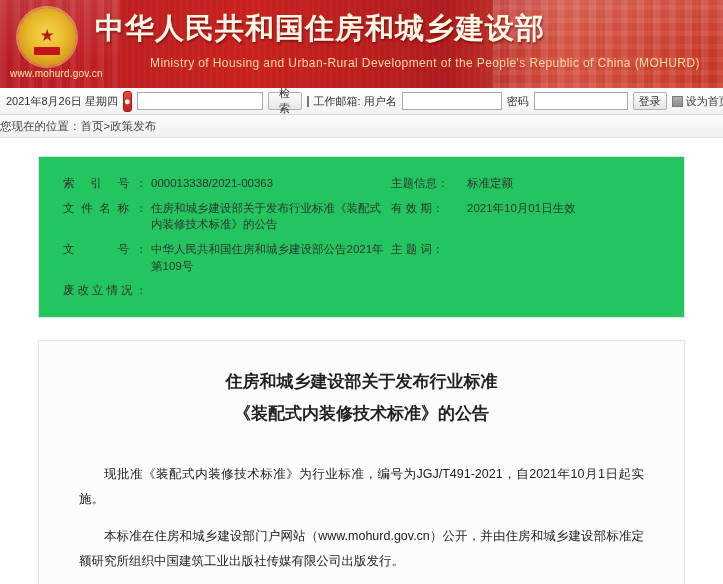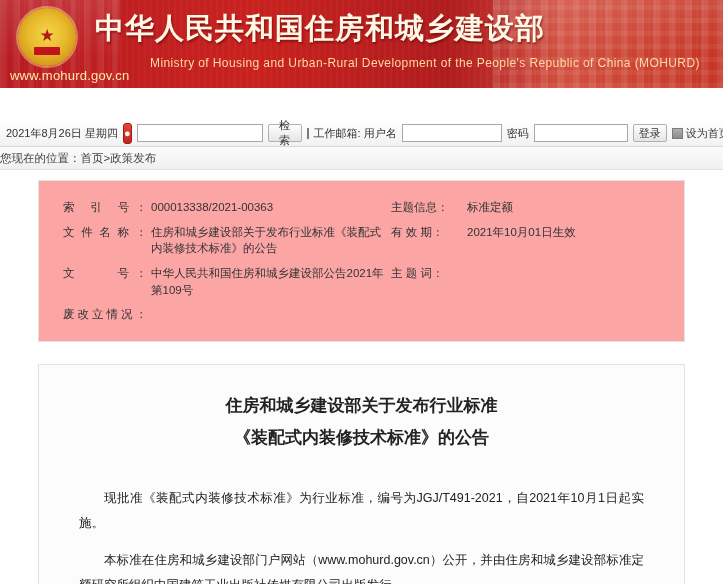--- a/index.html
+++ b/index.html
@@ -71,21 +71,21 @@
     transform: translateX(-50%);
     width: 26px;
     height: 8px;
     background: #c0131a;
     border-radius: 1px;
   }
   .site-url {
     position: absolute;
     left: 10px;
     top: 68px;
-    font-size: 13px;
+    font-size: 10px;
     color: #ffe9a8;
     letter-spacing: .2px;
   }
   .banner-title {
     position: absolute;
     left: 95px;
     top: 9px;
     font-family: "DejaVu Serif", "Liberation Serif", serif;
     font-size: 29px;
     font-weight: bold;
@@ -107,21 +107,20 @@
   .toolbar {
     height: 26px;
     background: linear-gradient(180deg, #ffffff 0%, #f2f2f2 100%);
     border-bottom: 1px solid #d8d8d8;
     display: flex;
     align-items: center;
     padding: 0 6px;
     gap: 5px;
     font-size: 11px;
     color: #444;
-    margin-top: 32px;
   }
   .toolbar .date {
     color: #333;
     white-space: nowrap;
     font-size: 11px;
   }
   .mic-btn {
     width: 19px;
     height: 19px;
     border-radius: 3px;
@@ -197,22 +196,23 @@
   .crumb a { color: #444; text-decoration: none; }
 
   
   .page {
     background: #fff;
     padding: 10px 38px 0 38px;
   }
 
   .meta-card {
     border: 1px solid #e2e2e2;
-    background: #fca5a5;
+    background: #22c55e;
     padding: 14px 16px 14px 22px;
+    margin-top: 8px;
   }
   table.meta {
     width: 100%;
     border-collapse: collapse;
     font-size: 11.5px;
     color: #333;
   }
   table.meta td {
     padding: 4px 2px;
     vertical-align: top;

